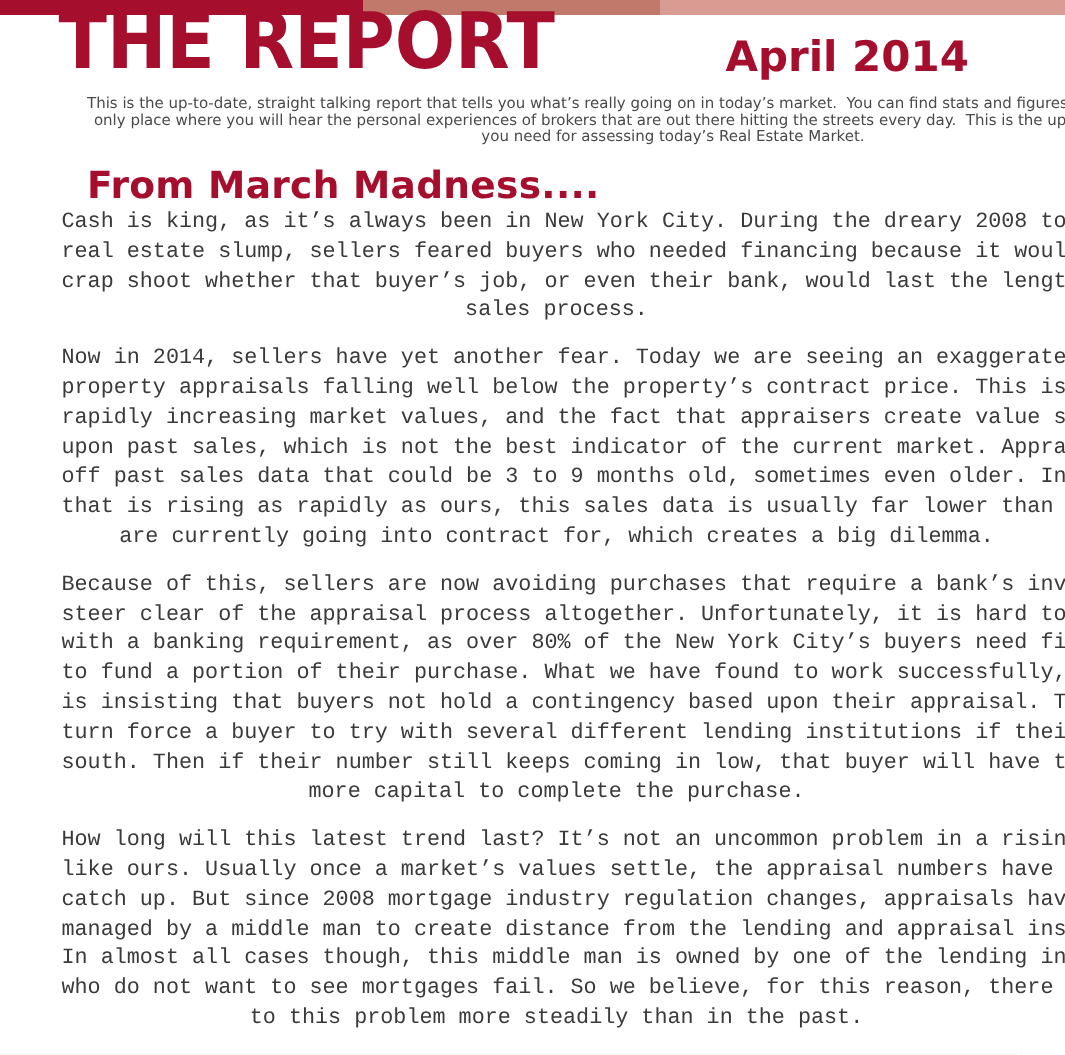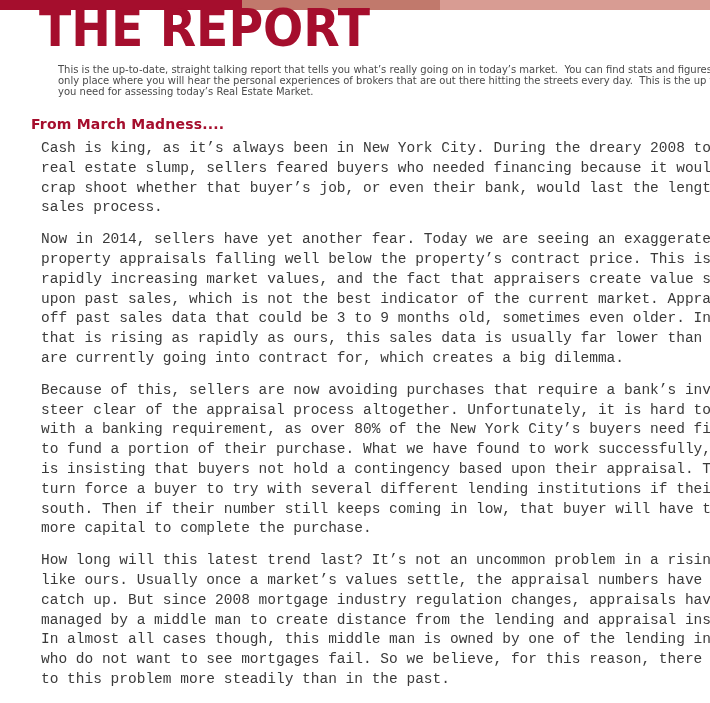--- a/index.html
+++ b/index.html
@@ -4,20 +4,21 @@
 <style>
   html, body { margin: 0; padding: 0; background: #e8e8e8; }
   .page {
     position: relative;
     width: 710px;
     height: 703px;
     margin: 0 auto;
     background: var(--bg, #ffffff);
     overflow: hidden;
     font-family: "DejaVu Sans", sans-serif;
+    text-align: center;
   }
   .top-bar {
     position: absolute;
     top: 0; left: 0;
     width: 710px; height: 10px;
     display: flex;
   }
   .top-bar .seg1 { width: 242px; height: 10px; }
   .top-bar .seg2 { width: 198px; height: 10px; }
   .top-bar .seg3 { width: 270px; height: 10px; }
@@ -44,22 +45,22 @@
   .intro {
     position: absolute;
     left: 58px; top: 65px;
     font-size: 10px;
     line-height: 10.8px;
     color: var(--intro-color, #4A4A4A);
     white-space: pre;
   }
   .section-heading {
     position: absolute;
-    left: 31px; top: 111px;
-    font-size: 14px;
+    left: 58px; top: 111px;
+    font-size: 25px;
     line-height: 26px;
     font-weight: bold;
     letter-spacing: 0.2px;
     color: var(--accent, #A50E2D);
     white-space: pre;
   }
   .body-copy {
     position: absolute;
     left: 41px; top: 139px;
     width: 660px;
@@ -79,20 +80,21 @@
 <div class="page">
 
   <div class="top-bar">
     <div class="seg1" style="background: rgb(165, 14, 45);"></div>
     <div class="seg2" style="background: rgb(193, 121, 108);"></div>
     <div class="seg3" style="background: rgb(216, 156, 147);"></div>
   </div>
 
   <div class="masthead-title">THE REPORT</div>
 
+  <div class="issue-date">April 2014</div>
 
   <div class="intro">This is the up-to-date, straight talking report that tells you what’s really going on in today’s market.  You can find stats and figures anywhere, but this is the
 only place where you will hear the personal experiences of brokers that are out there hitting the streets every day.  This is the up to the minute news that
 you need for assessing today’s Real Estate Market.</div>
 
   <div class="section-heading">From March Madness....</div>
 
   <div class="body-copy">
     <p>Cash is king, as it’s always been in New York City. During the dreary 2008 to 2012
 real estate slump, sellers feared buyers who needed financing because it would be a

